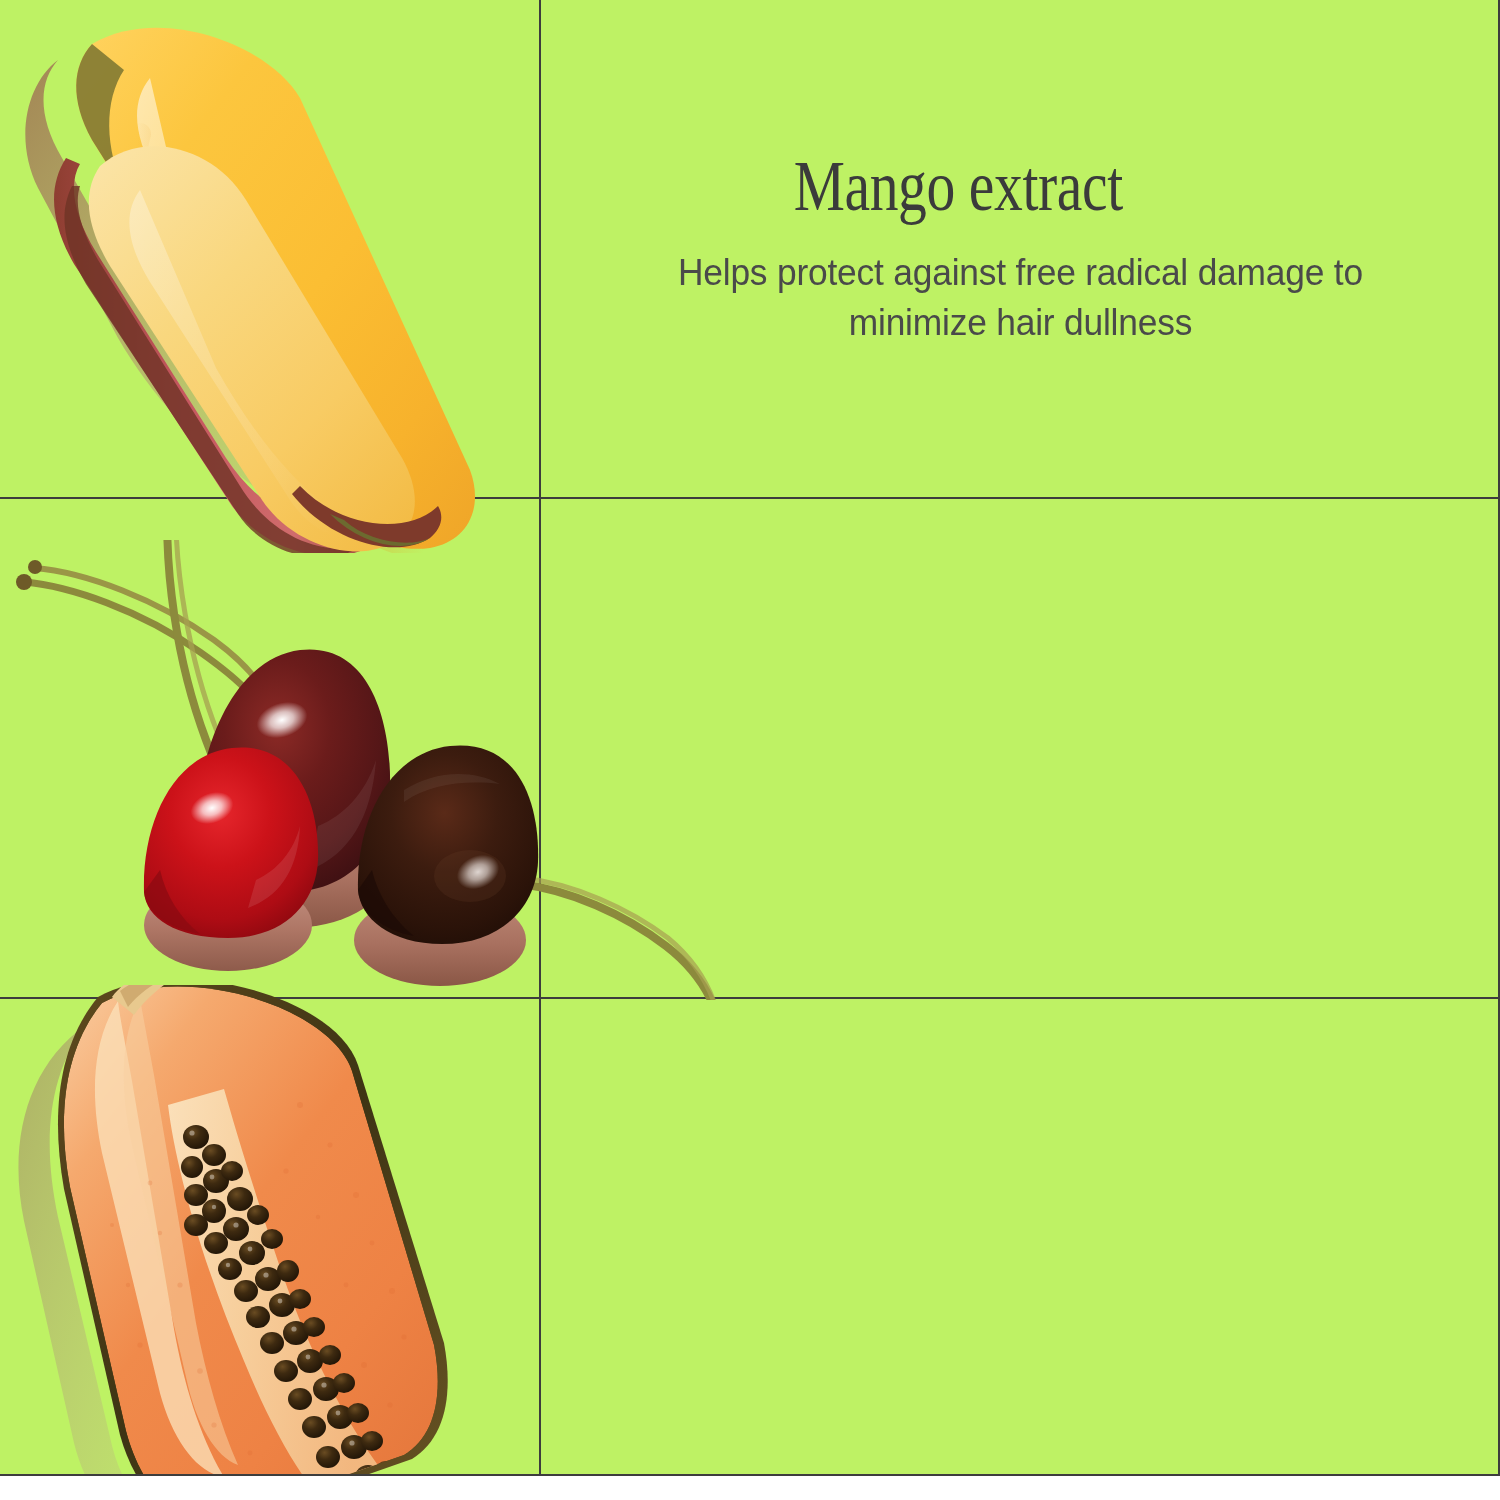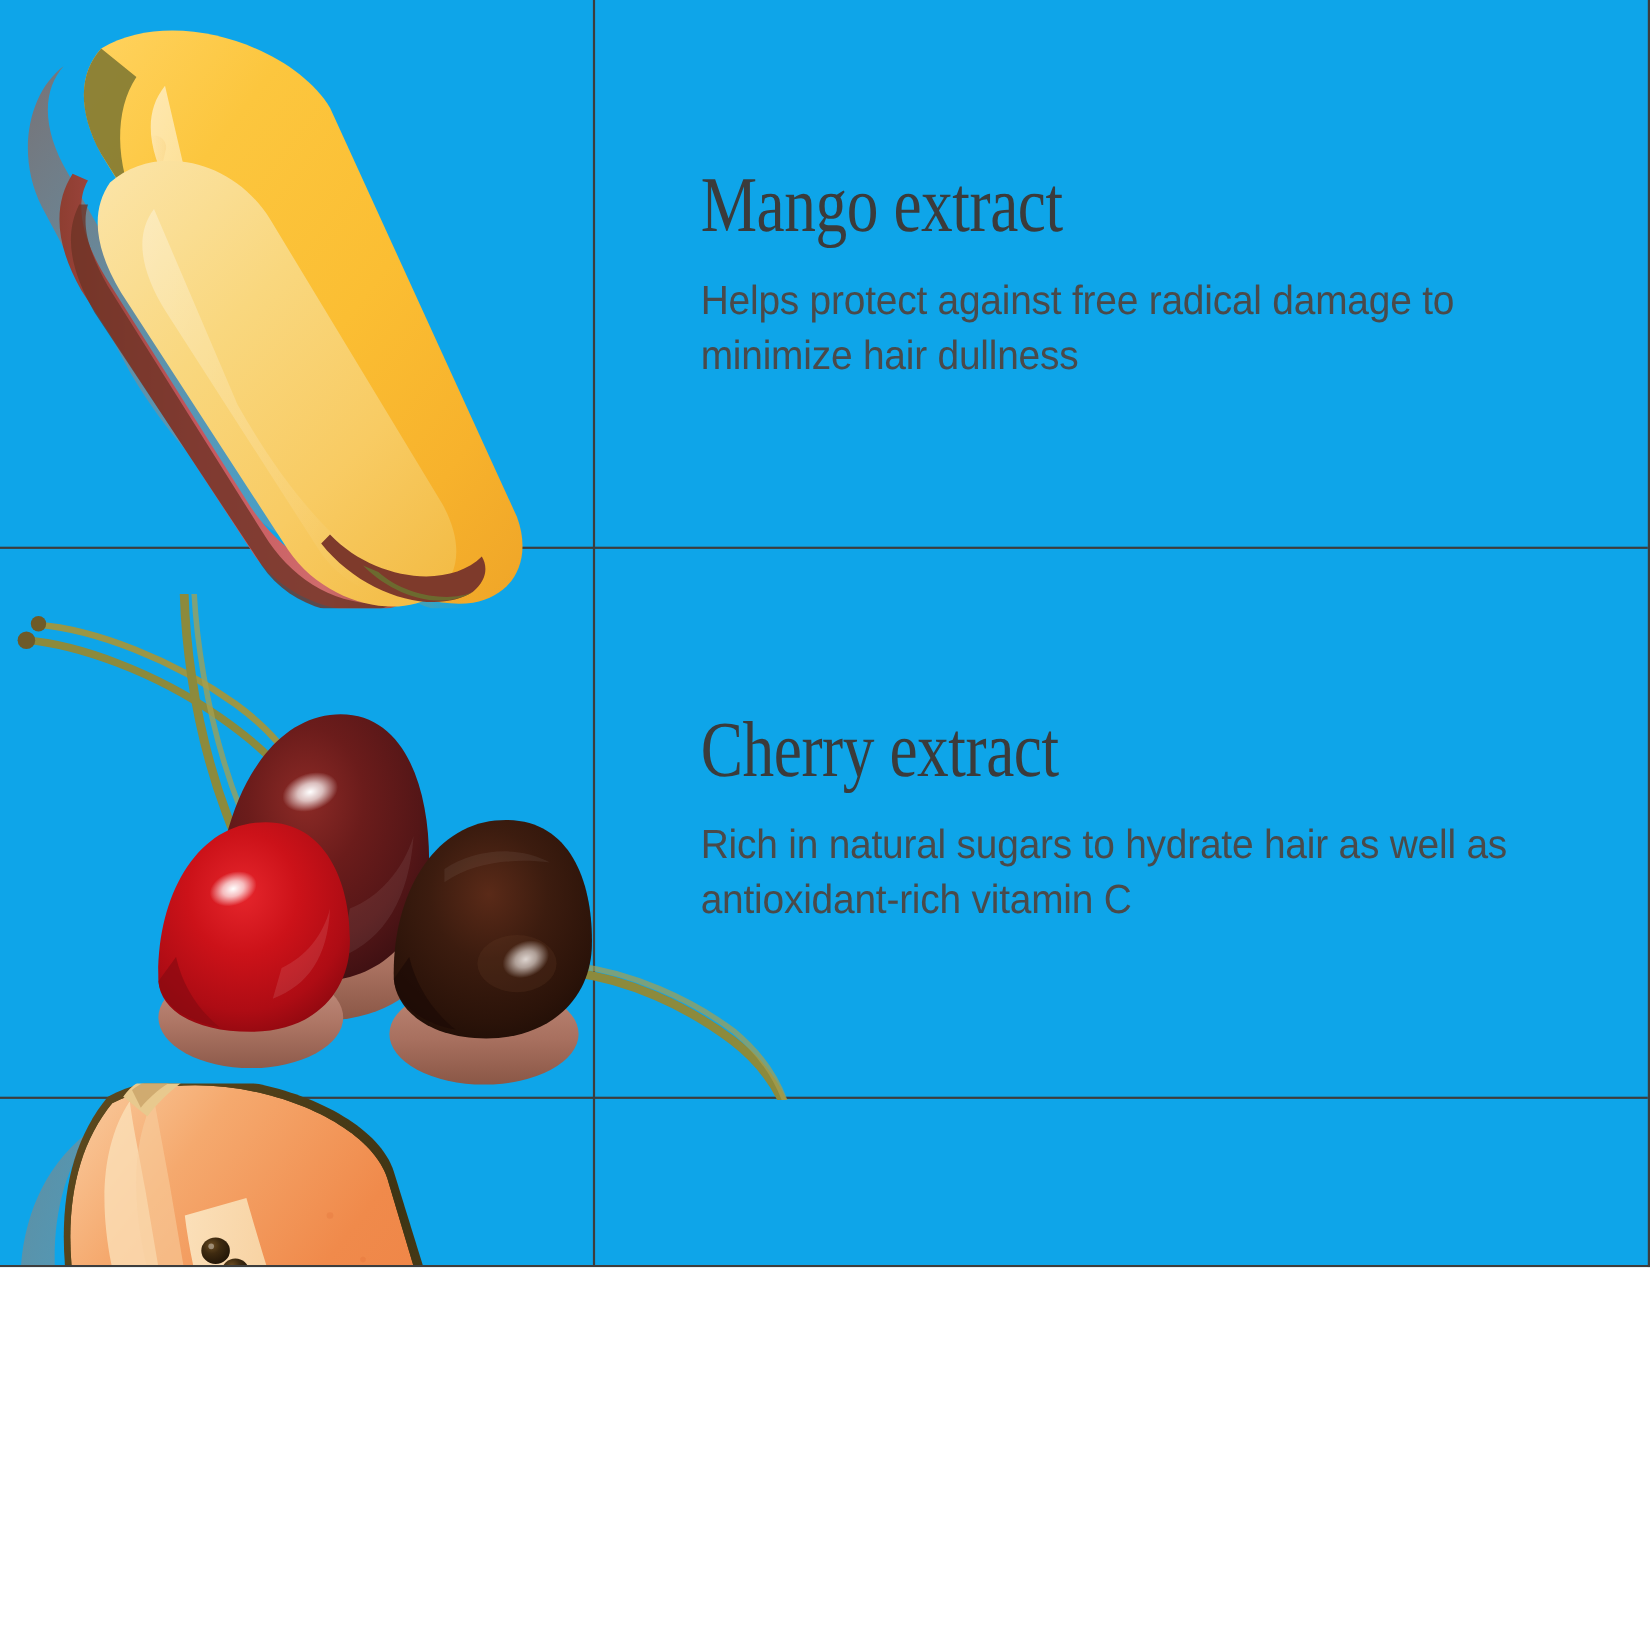--- a/index.html
+++ b/index.html
@@ -3,27 +3,28 @@
 <meta charset="utf-8">
 <style>
   html, body {
     margin: 0;
     padding: 0;
     background: #ffffff;
   }
   #page {
     position: relative;
     width: 1500px;
-    height: 1152px;
-    background: #0ea5e9;
+    height: 1476px;
+    background: #bef264;
     overflow: hidden;
     font-family: "Liberation Sans", sans-serif;
     box-sizing: border-box;
     border-right: 2px solid #3d3d3d;
     border-bottom: 2px solid #3d3d3d;
+    text-align: center;
   }
 
   
   .divider-h {
     position: absolute;
     left: 0;
     width: 1500px;
     height: 2px;
     background: #3d3d3d;
   }
@@ -259,24 +260,20 @@
         <path d="M358,350 C356,276 392,212 450,206 C518,199 540,262 538,322
                  C536,368 500,404 442,404 C390,404 360,378 358,350 Z" fill="url(#chDark)"></path>
         <path d="M358,350 C360,372 382,390 414,396 C394,380 378,356 372,330 Z" fill="#1C0A05" opacity="0.7"></path>
         <ellipse cx="478" cy="332" rx="22" ry="16" fill="url(#spec)" transform="rotate(-24 478 332)"></ellipse>
         <ellipse cx="470" cy="336" rx="36" ry="26" fill="#6A4028" opacity="0.22"></ellipse>
         <path d="M404,250 C432,232 470,228 500,244 C464,240 430,244 404,262 Z" fill="#ffffff" opacity="0.06"></path>
       </g>
     </svg>
   </div>
 
-  <div class="text-cell row2-text">
-    <h2 class="heading">Cherry extract</h2>
-    <p class="body-copy">Rich in natural sugars to hydrate hair as well as antioxidant-rich vitamin C</p>
-  </div>
 
   <div class="img-cell row3-img">
     <svg width="539" height="520" viewBox="0 0 539 520">
       <defs>
         <linearGradient id="ppFlesh" x1="5%" y1="0%" x2="95%" y2="100%">
           <stop offset="0%" stop-color="#F9C99B"></stop>
           <stop offset="18%" stop-color="#F5A96E"></stop>
           <stop offset="45%" stop-color="#F08A4B"></stop>
           <stop offset="72%" stop-color="#EE8244"></stop>
           <stop offset="100%" stop-color="#E4763B"></stop>

